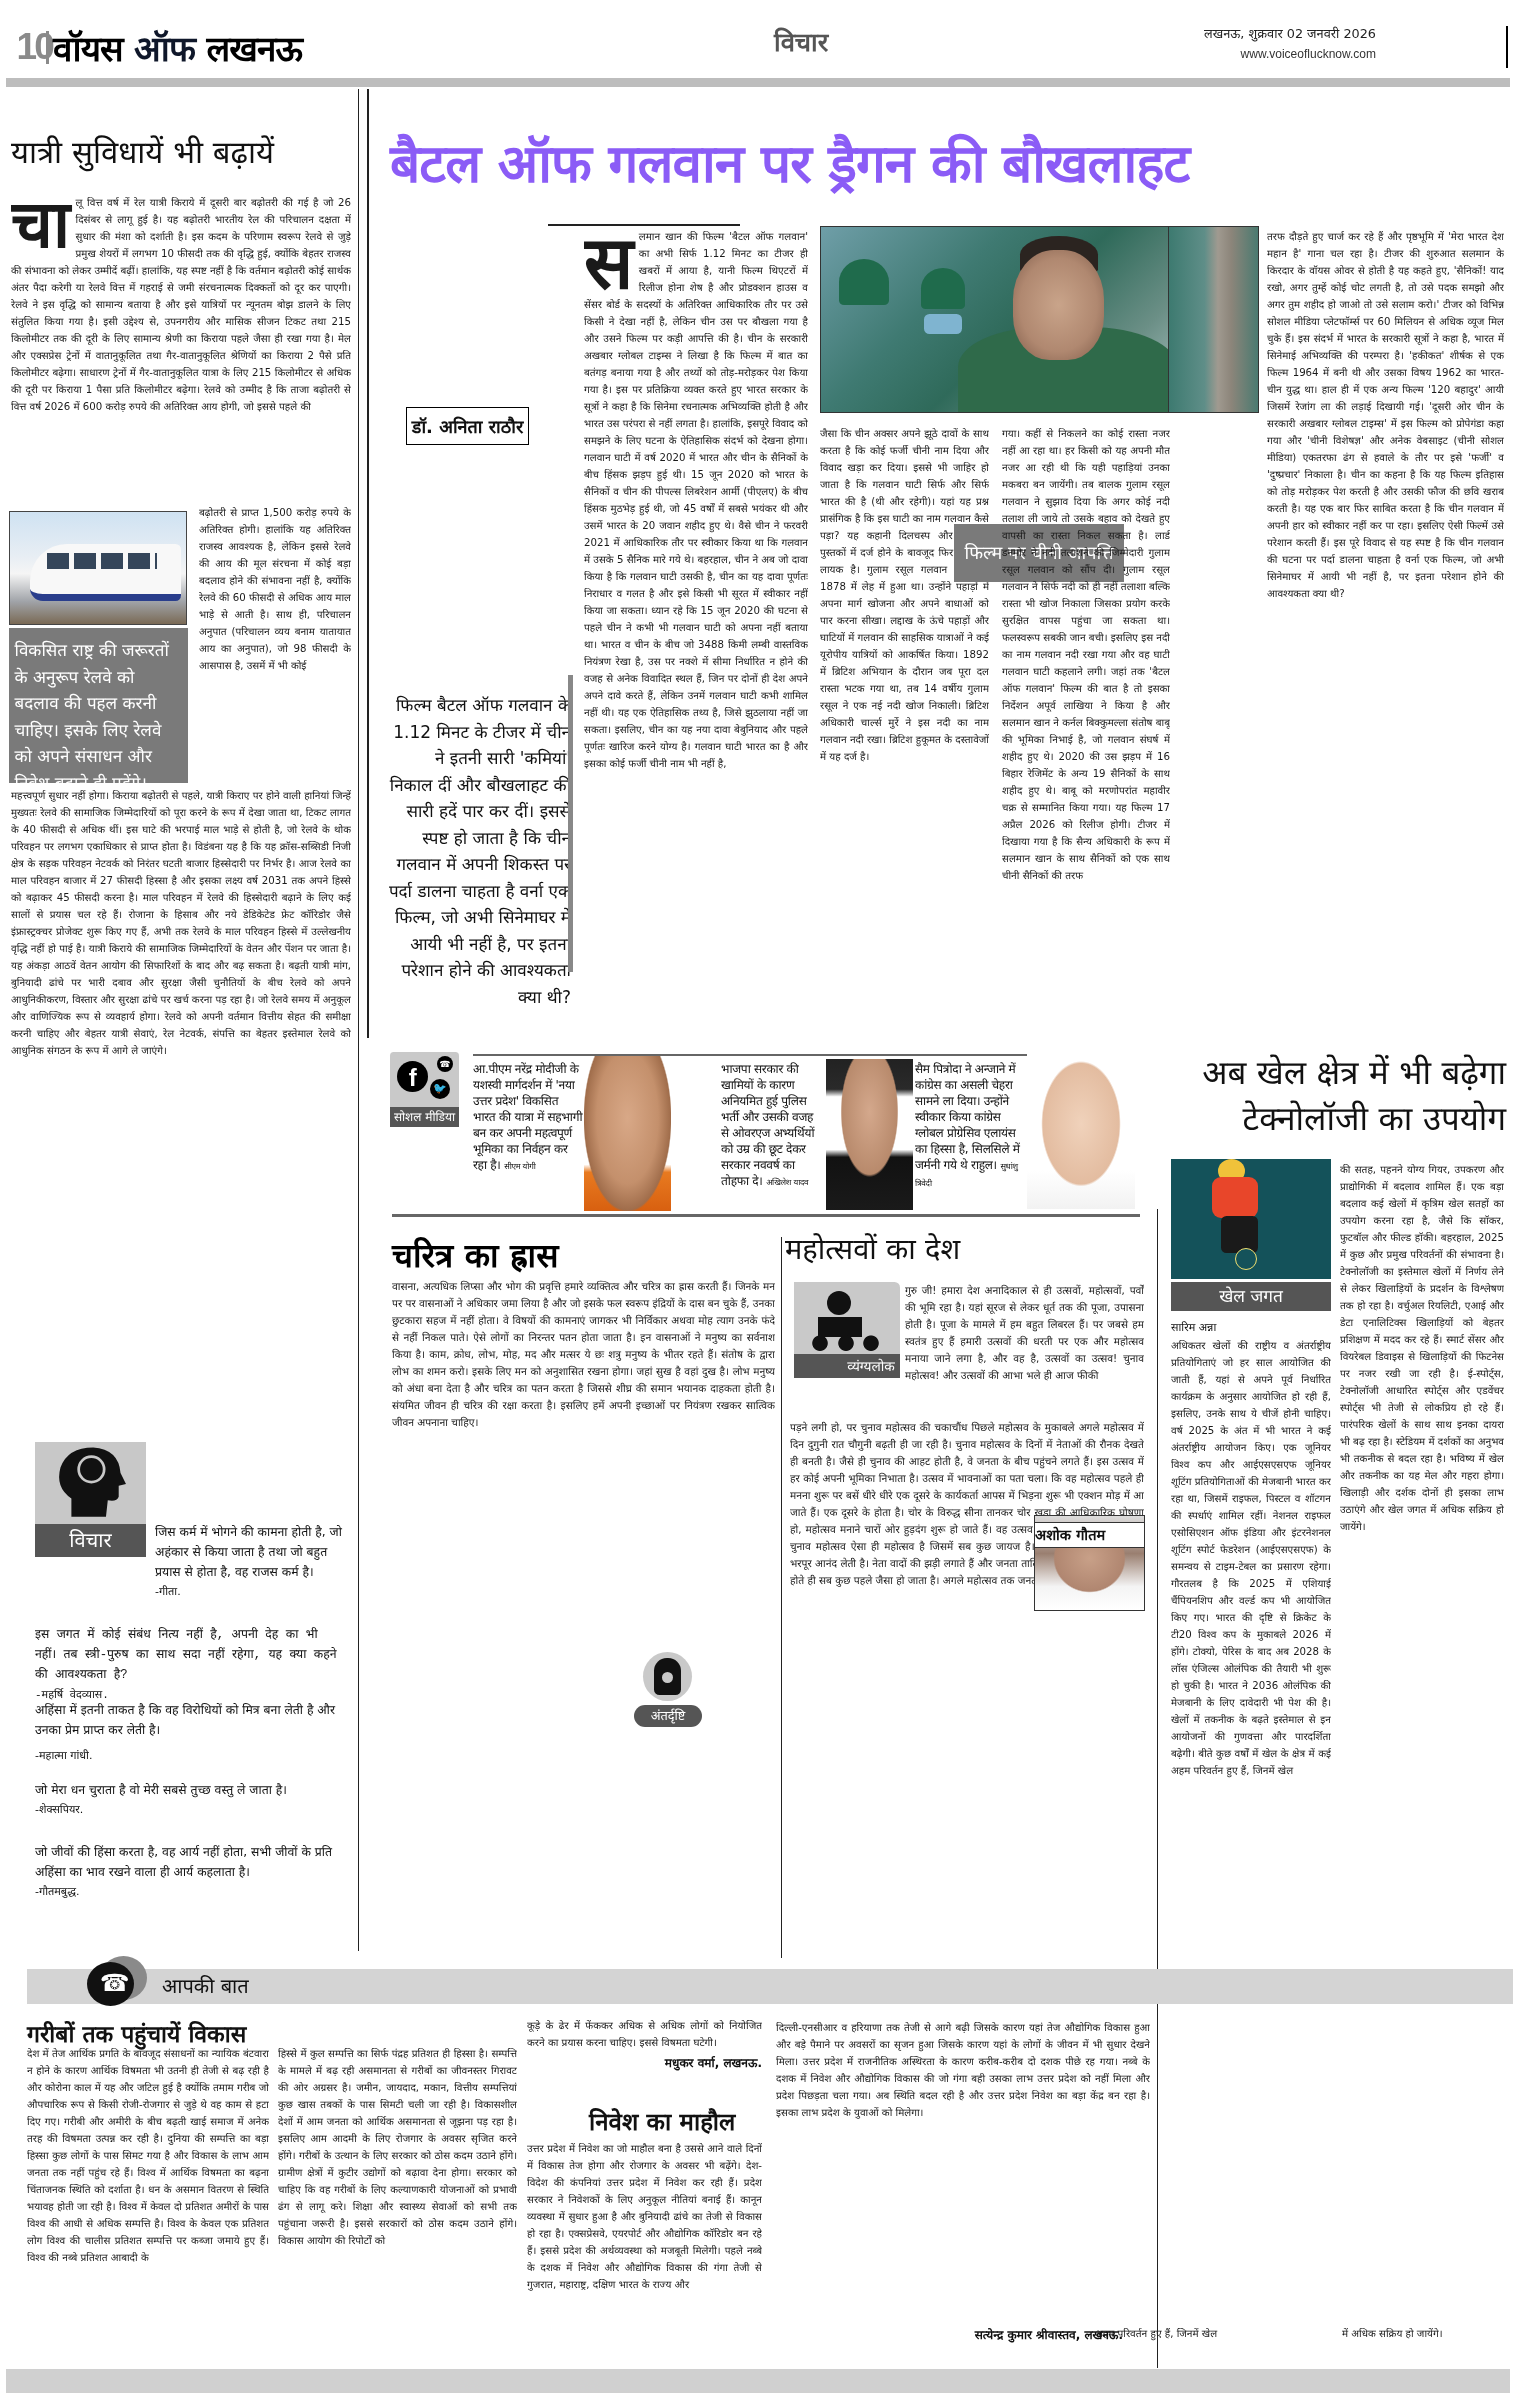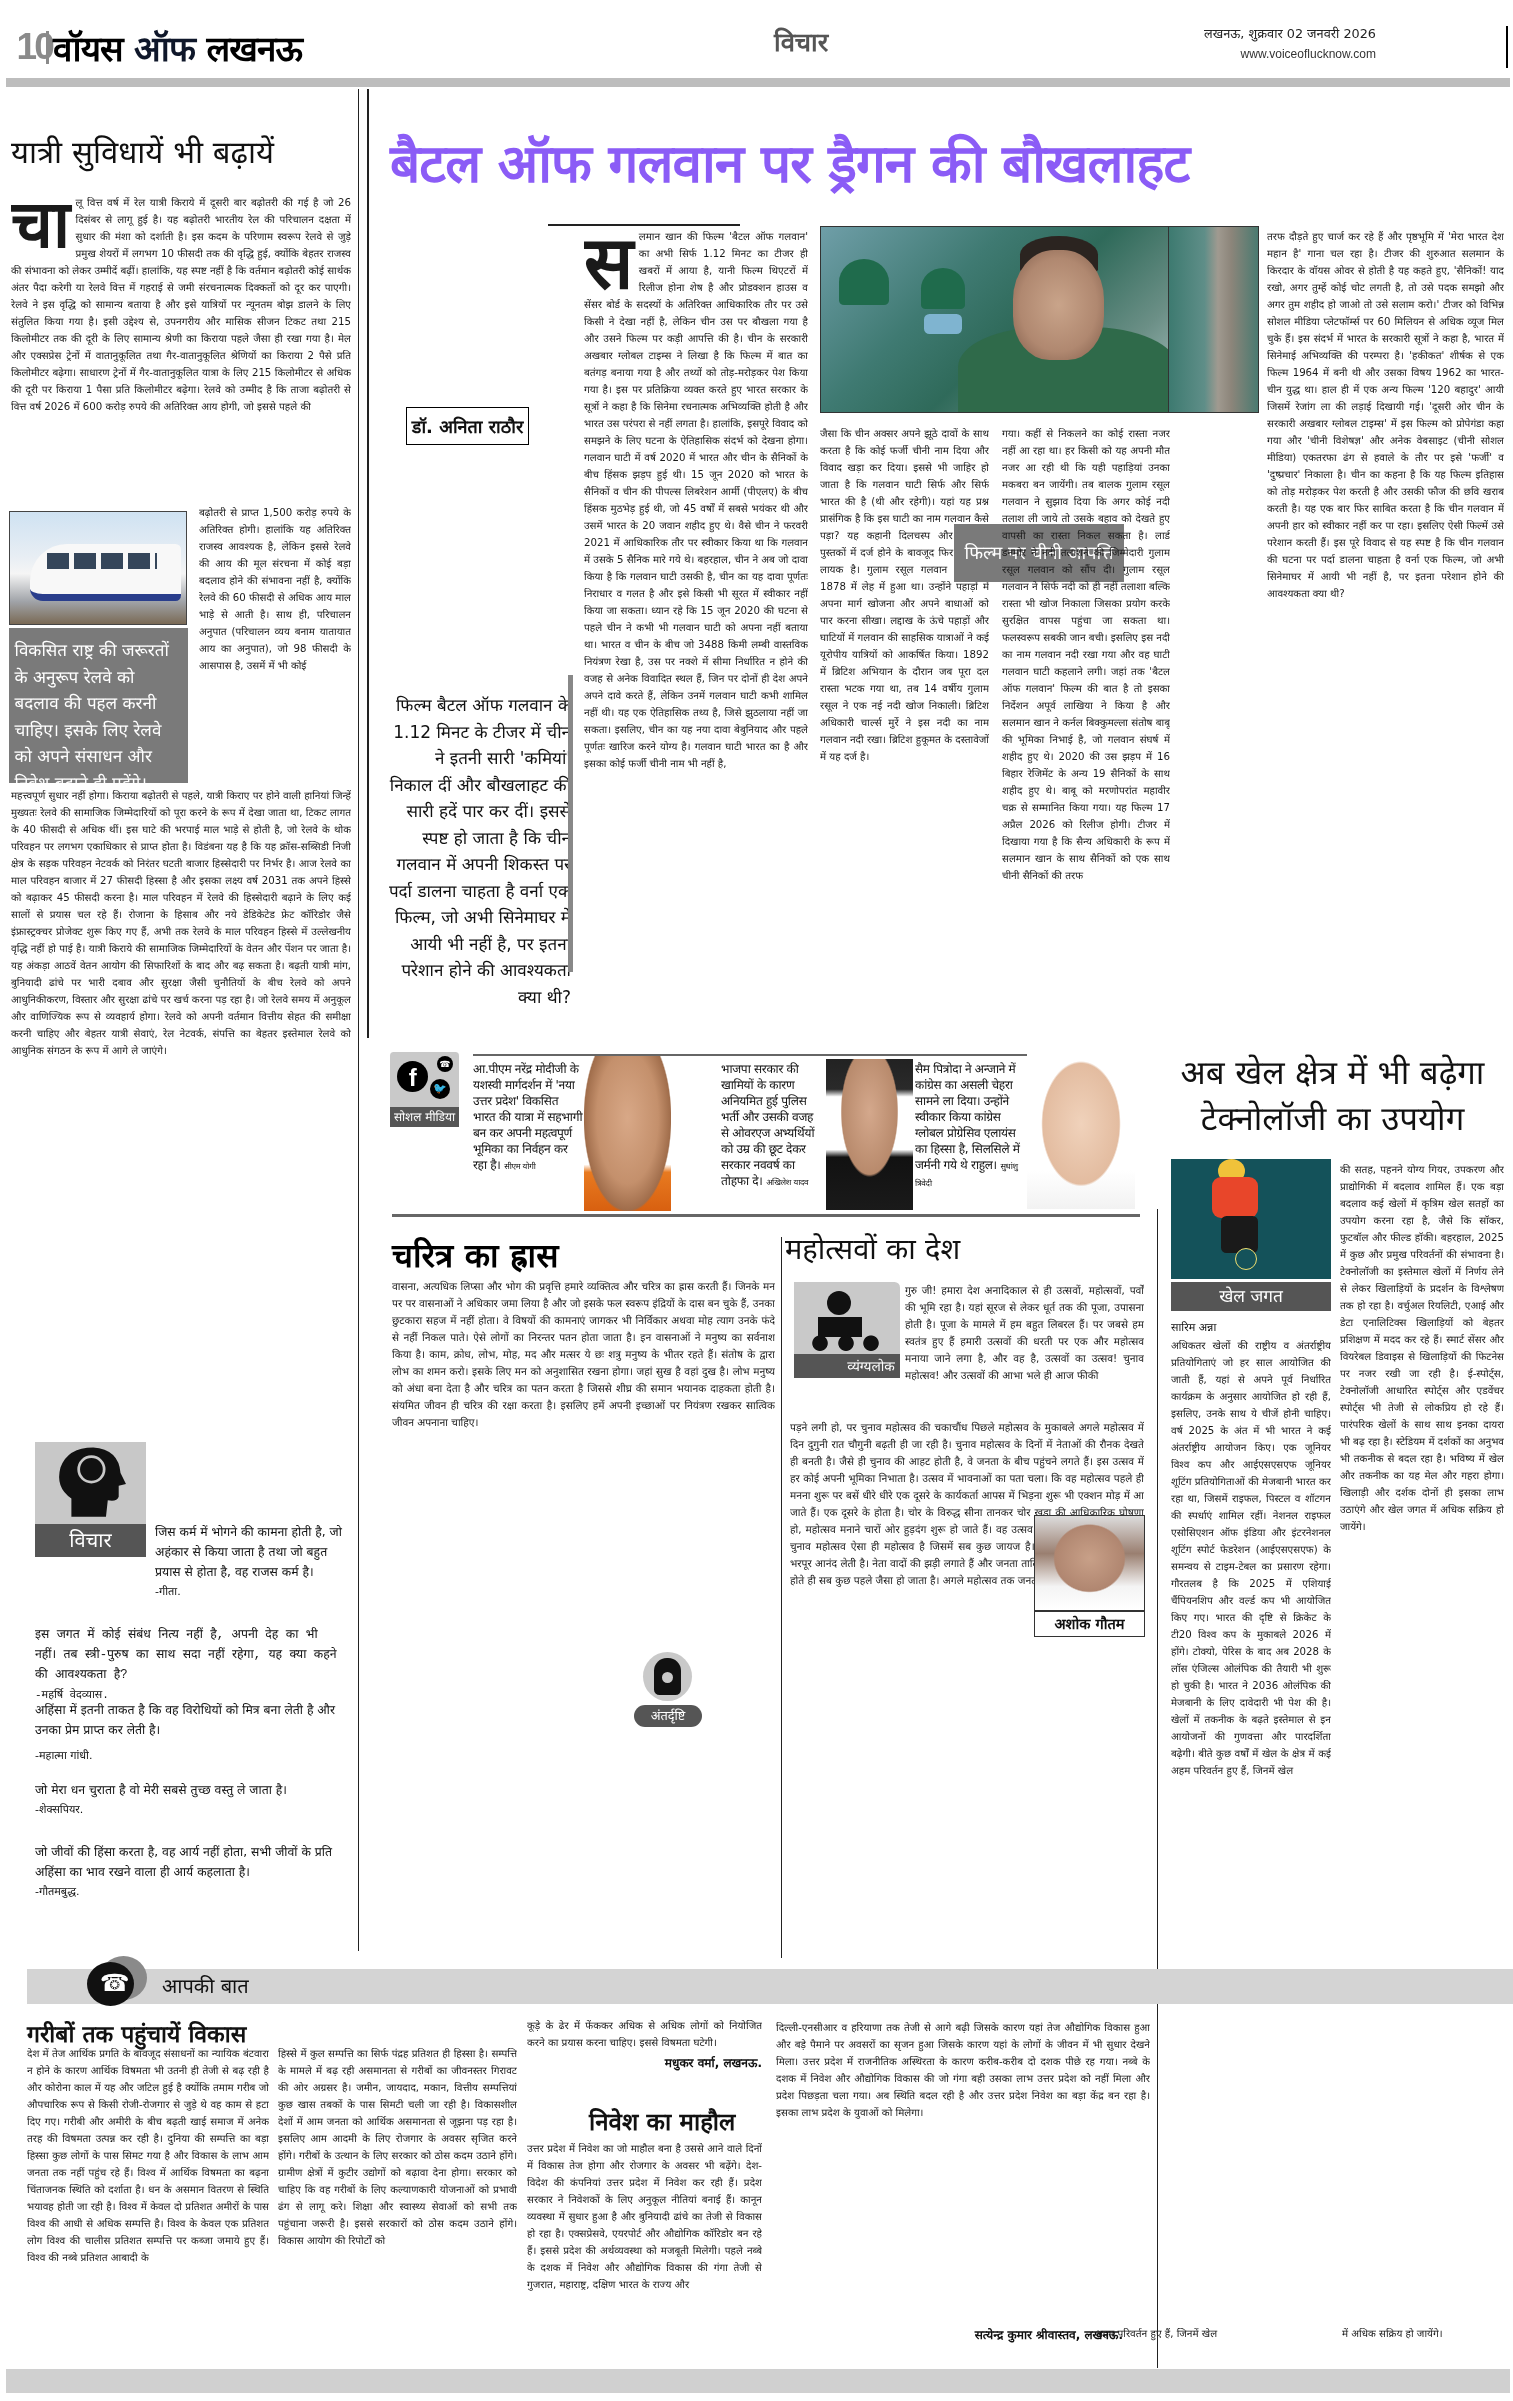--- a/index.html
+++ b/index.html
@@ -57,21 +57,21 @@
   .social-tw { position:absolute; left: 40px; top: 27px; width: 20px; height: 20px; border-radius: 50%; background:#000; color:#fff; font-size:11px; text-align:center; line-height:20px; }
   .social-wa { position:absolute; left: 47px; top: 3.7px; width: 16.4px; height: 16.4px; border-radius: 50%; background:#000; color:#fff; font-size:9px; text-align:center; line-height:16.4px; }
   .social-text { font-size: 12px; line-height: 16px; color: #111; letter-spacing: -0.3px; }
   .social-attr { font-size: 8.2px; }
   .portrait { border-radius: 0; overflow: hidden; }
   .yogi { left: 584px; top: 1056px; width: 87px; height: 155px; background: radial-gradient(ellipse at 50% 40%,#d8a887 0%,#c4906c 50%,#a06d4b 70%,transparent 72%), linear-gradient(180deg,#fff 0%,#fff 70%,#e87a20 75%,#d86010 100%); }
   .akhilesh { left: 826px; top: 1059px; width: 87px; height: 151px; background: radial-gradient(ellipse at 50% 35%,#d4a88c 0%,#b88a6c 45%,transparent 47%), linear-gradient(180deg,#222 0%,#2a2a2a 20%,#fff 25%,#fff 60%,#111 65%,#1a1a1a 100%); }
   .sudhanshu { left: 1027px; top: 1054px; width: 108px; height: 155px; background: radial-gradient(ellipse at 50% 45%,#f0d2bb 0%,#e3bca0 50%,transparent 52%), linear-gradient(180deg,#fff 0%,#fff 75%,#f2f2f2 100%); }
 
   
-  .sports-head { left: 1159px; top: 1050px; width: 347px; font-size: 33px; line-height: 46px; text-align: center; color: #111; }
+  .sports-head { left: 1159px; top: 1050px; width: 347px; font-size: 33px; line-height: 46px; text-align: right; color: #111; }
   .sports-img { left: 1171px; top: 1159px; width: 160px; height: 120px; background: #14525a; overflow: hidden; }
   .sports-img .player { position:absolute; left: 41px; top: 18px; width: 46px; height: 41px; background:#e8462a; border-radius: 9px; }
   .sports-img .head { position:absolute; left: 47px; top: 0px; width: 27px; height: 24px; background:#f0c23a; border-radius: 50%; }
   .sports-img .ball { position:absolute; left: 64px; top: 89px; width: 22px; height: 22px; background:#14525a; border:1.8px solid #f0e070; border-radius: 50%; }
   .sports-img .legs { position:absolute; left: 50px; top: 57px; width: 37px; height: 37px; background:#1a1a1a; border-radius: 5.5px; }
   .sports-label { left: 1171px; top: 1282px; width: 160px; height: 29px; background: #555; color: #fff; font-size: 17.3px; text-align: center; line-height: 29px; }
   .sports-author { left: 1171px; top: 1319px; font-size: 11px; }
 
   
   .char-head { left: 392px; top: 1232px; font-size: 33px; font-weight: bold; color: #000000; }
@@ -82,21 +82,21 @@
   .antar-lbl { position:absolute; left: 0; top: 53px; width: 68px; height: 22px; border-radius: 11px; background:#555; color:#fff; font-size: 12.8px; text-align:center; line-height:22px; }
 
   
   .maho-head { left: 785px; top: 1228px; font-size: 29px; color: #111; }
   .vyang-box { left: 794px; top: 1282px; width: 106px; height: 96px; background: #c9c9c9; border-radius: 0 5.5px 0 0; }
   .vyang-box .lbl { position:absolute; left:0; bottom:0; width:100%; height:24px; background:#555; color:#fff; font-size:13.7px; text-align:center; line-height:24px;padding-left:48px; }
   .vyang-figure { position:absolute; left: 33px; top: 9px; width: 24px; height: 24px; border-radius:50%; background:#111; }
   .vyang-podium { position:absolute; left: 24px; top: 35px; width: 44px; height: 20px; background:#111; }
   .vyang-aud { position:absolute; left: 14.6px; top: 53px; width: 73px; height: 16.4px; background: radial-gradient(circle at 11px 8.2px,#111 7.3px,transparent 8.2px), radial-gradient(circle at 37px 8.2px,#111 7.3px,transparent 8.2px), radial-gradient(circle at 62px 8.2px,#111 7.3px,transparent 8.2px); }
   .ashok-img { left: 1034px; top: 1515px; width: 111px; height: 96px; background: radial-gradient(ellipse at 50% 45%,#c8a088 0%,#b08670 45%,transparent 47%), linear-gradient(180deg,#ddd 0%,#9a7f70 40%,#f4f4f4 75%,#fff 100%); border:0.9px solid #333; }
-  .ashok-label { left: 1034px; top: 1611px; width: 111px; height: 25.6px; border:0.9px solid #333; background:#fff; font-size: 14.6px; font-weight:bold; text-align:center; line-height:24px; }
+  .ashok-label { left: 1034px; top: 1522px; width: 111px; height: 25.6px; border:0.9px solid #333; background:#fff; font-size: 14.6px; font-weight:bold; text-align:left; line-height:24px; }
 
   
   .aap-bar { left: 27px; top: 1969px; width: 1486px; height: 35px; background: #d4d4d4; }
   .aap-bubble { left: 87px; top: 1956px; width: 62px; height: 57px; }
   .aap-b1 { position:absolute; left: 12.8px; top: 0; width: 47px; height: 44px; border-radius: 50%; background:#8a8a8a; }
   .aap-b2 { position:absolute; left: 0; top: 5.5px; width: 47px; height: 44px; border-radius: 50%; background:#111; }
   .aap-b2 span { position:absolute; left: 12.8px; top: 7.3px; color:#fff; font-size: 24px; }
   .aap-title { left: 162px; top: 1972px; font-size: 20px; color: #111; }
   .garibon-head { left: 27px; top: 2017px; font-size: 23px; font-weight: bold; color: #111; }
   .nivesh-head { left: 589px; top: 2104px; font-size: 24px; font-weight: bold; color: #111; }

